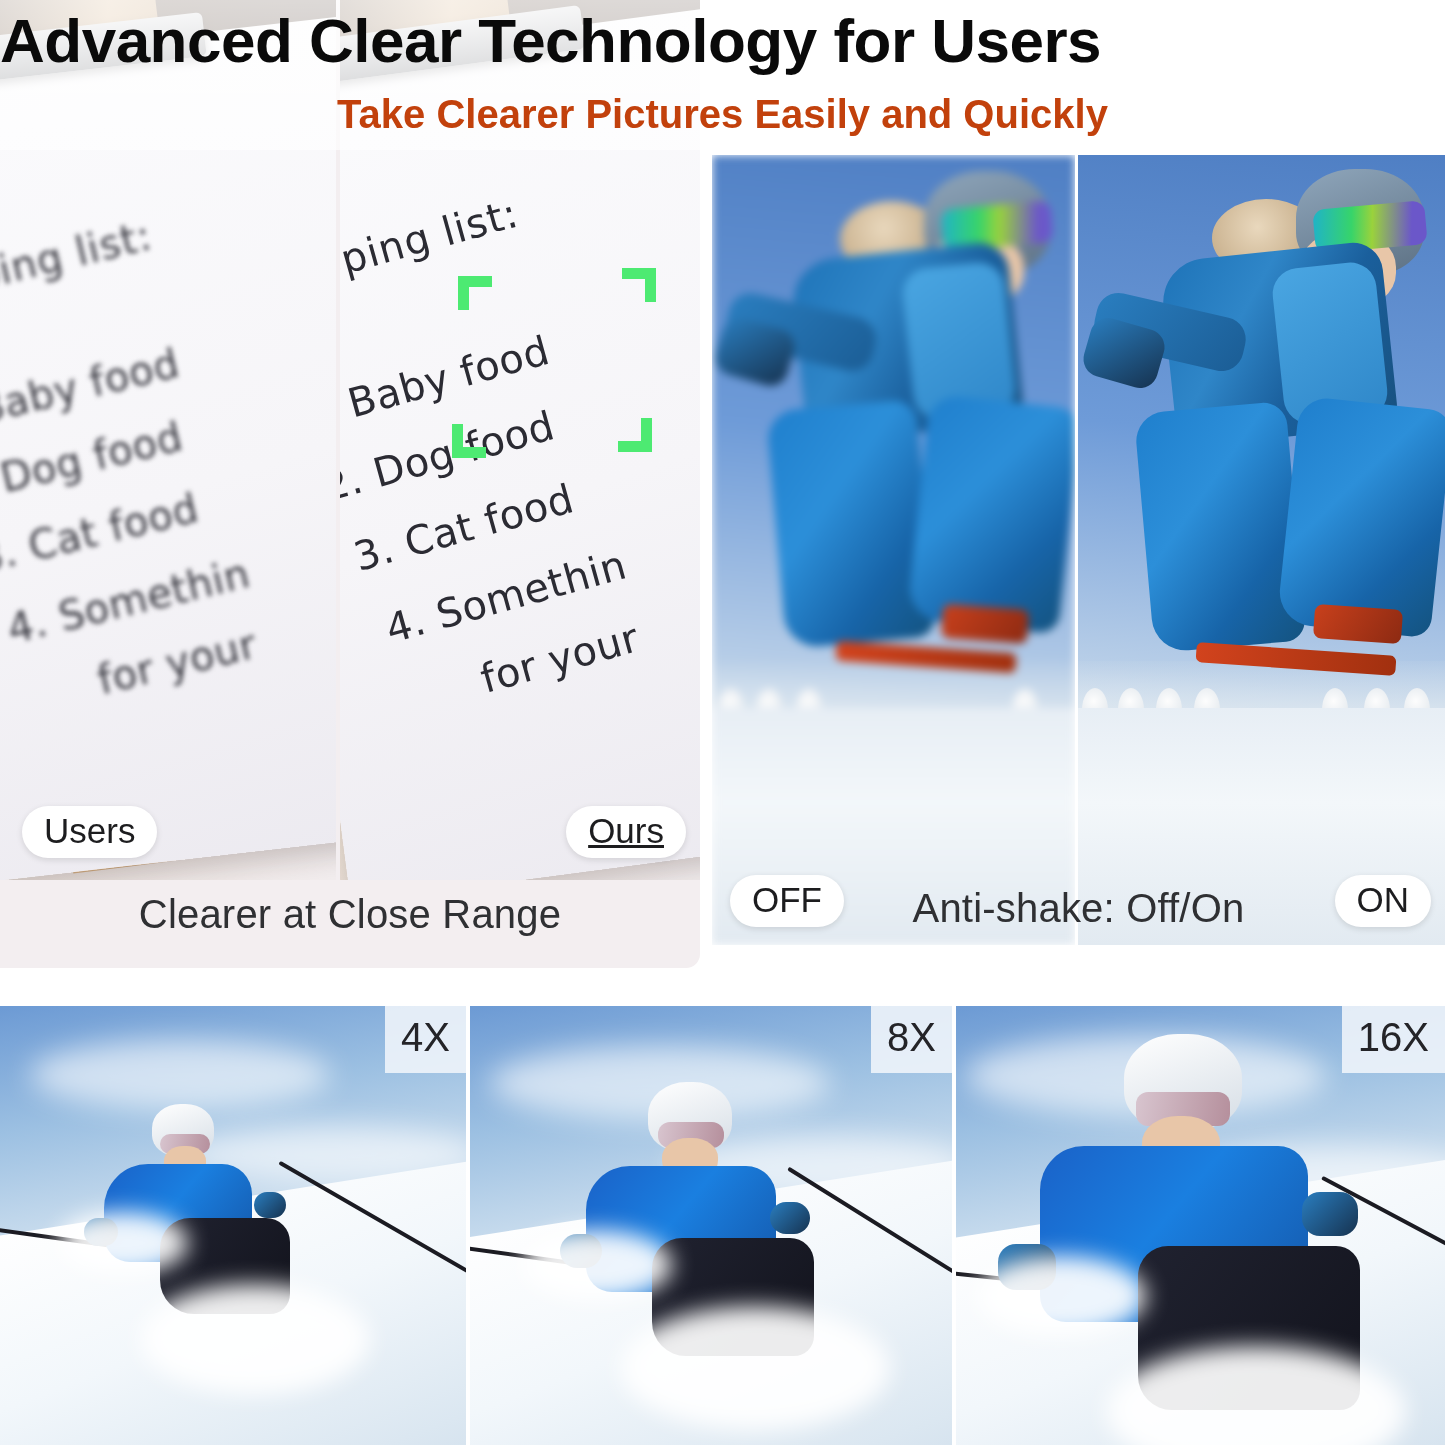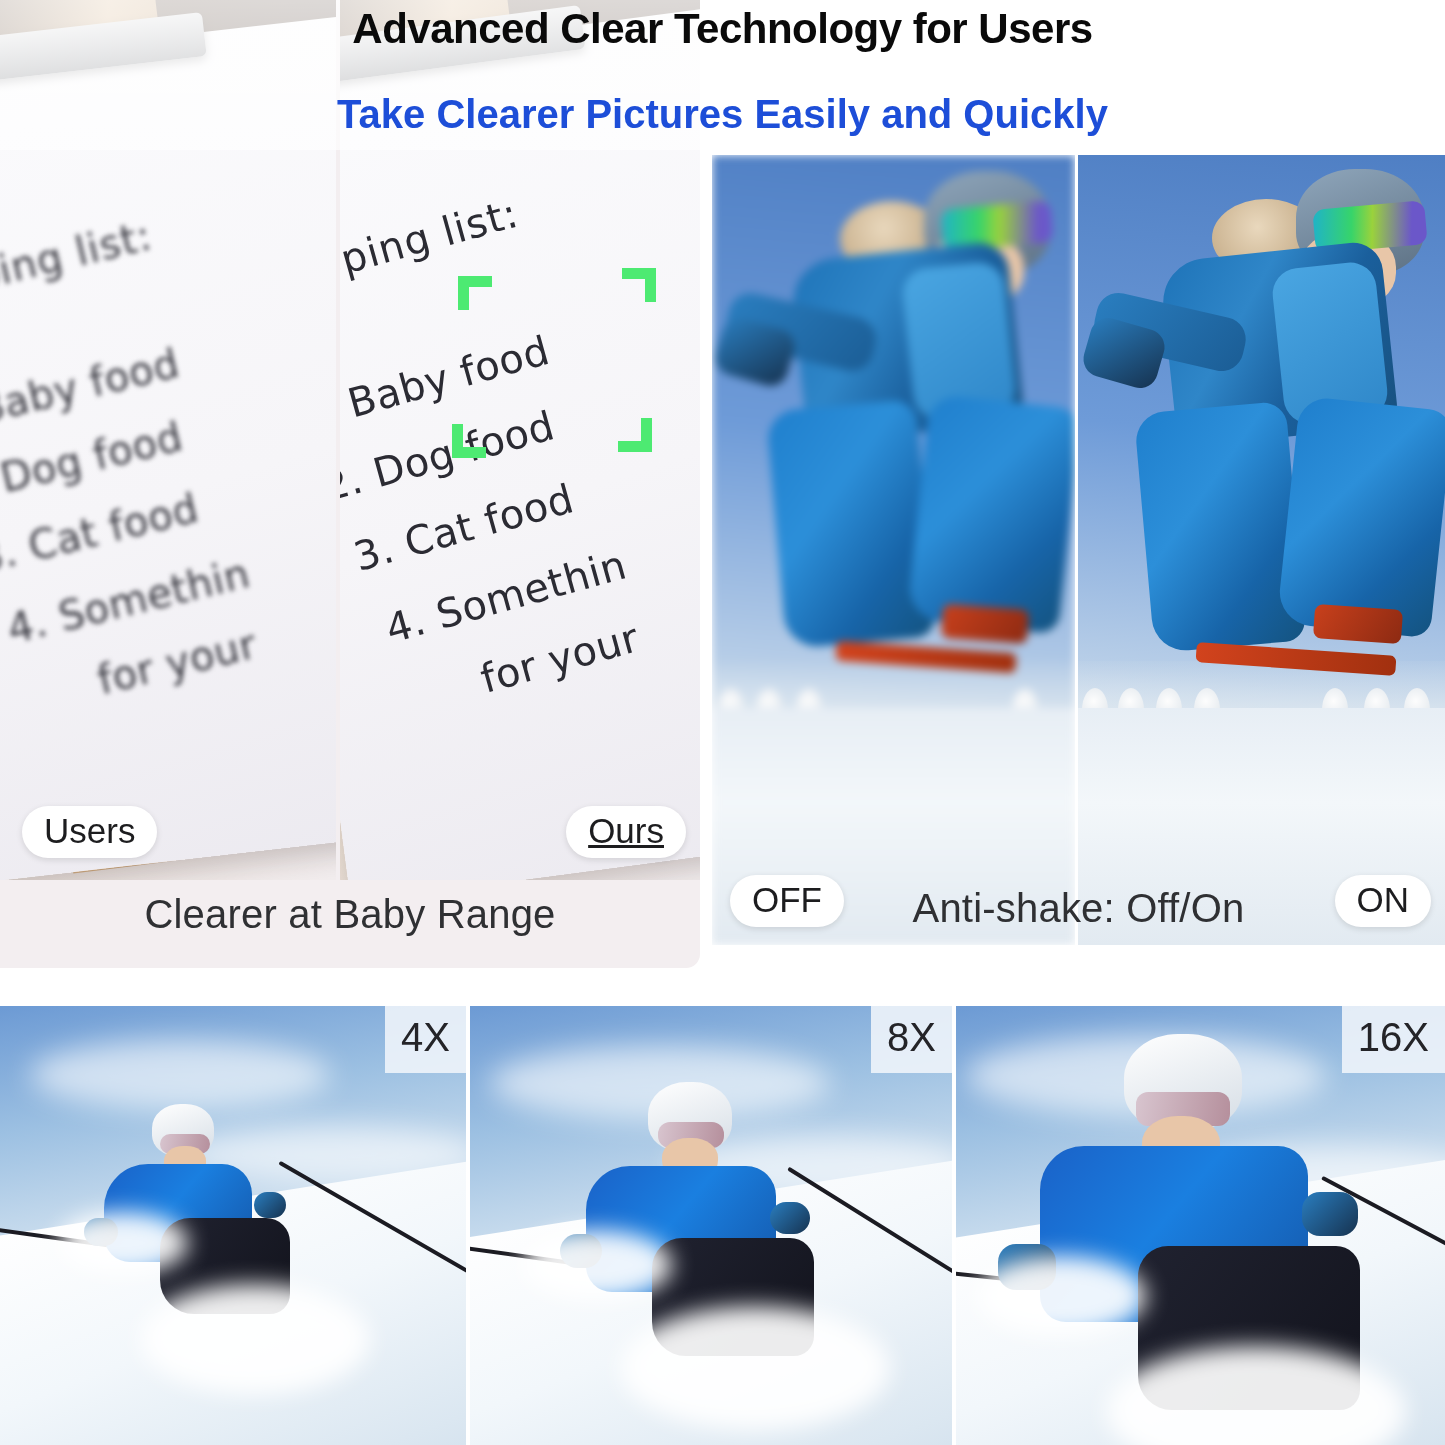--- a/index.html
+++ b/index.html
@@ -114,25 +114,25 @@
   .z-pole{position:absolute;height:4px;background:#1b1b22;border-radius:2px;}
 
   .zbadge{position:absolute;top:0;background:rgba(240,245,250,.88);
     color:#242428;font-size:40px;line-height:1;padding:11px 16px 16px;
     font-family:"Liberation Sans",sans-serif;}
 
   
   #header{position:absolute;left:0;top:0;width:1445px;height:150px;pointer-events:none;}
   #header-scrim{position:absolute;left:0;top:0;width:100%;height:100%;
     background:linear-gradient(180deg,rgba(255,255,255,.80),rgba(255,255,255,.64));}
-  #title{position:absolute;left:0;top:5px;width:100%;text-align:center;
-    font-size:42px;font-weight:bold;color:#0a0a0a;letter-spacing:-.5px;
+  #title{position:absolute;left:0;top:5px;width:100%;text-align:left;
+    font-size:62px;font-weight:bold;color:#0a0a0a;letter-spacing:-.5px;
     font-family:"Liberation Sans",sans-serif;}
   #subtitle{position:absolute;left:0;top:92px;width:100%;text-align:center;
-    font-size:40px;font-weight:bold;color:#1d4ed8;
+    font-size:40px;font-weight:bold;color:#c2410c;
     font-family:"Liberation Sans",sans-serif;}
 </style>
 </head>
 <body>
 
 <div id="stage">
 
   <div id="top-section">
 
     <div id="close-range-block">
@@ -162,21 +162,21 @@
           <div class="hand hand-item" style="left:70px;top:534px;transform:rotate(-8deg);">4. Somethin</div>
           <div class="hand hand-item" style="left:158px;top:602px;transform:rotate(-8deg);">for your</div>
         </div>
         <div class="afb tl" style="left:118px;top:276px;"></div>
         <div class="afb tr" style="left:282px;top:268px;"></div>
         <div class="afb bl" style="left:112px;top:424px;"></div>
         <div class="afb br" style="left:278px;top:418px;"></div>
         <div class="pill" style="right:14px;bottom:22px;text-decoration:underline;">Ours</div>
       </div>
 
-      <div class="caption" style="left:0;top:892px;">Clearer at Baby Range</div>
+      <div class="caption" style="left:0;top:892px;">Clearer at Close Range</div>
     </div>
 
     <div id="antishake-block">
 
       <div class="ski-pane" id="ski-on">
         <div class="ski-photo">
           <div class="sky"></div>
           <div class="treeline">
             <div class="tree" style="left:4px;"></div>
               <div class="tree" style="left:40px;"></div>

